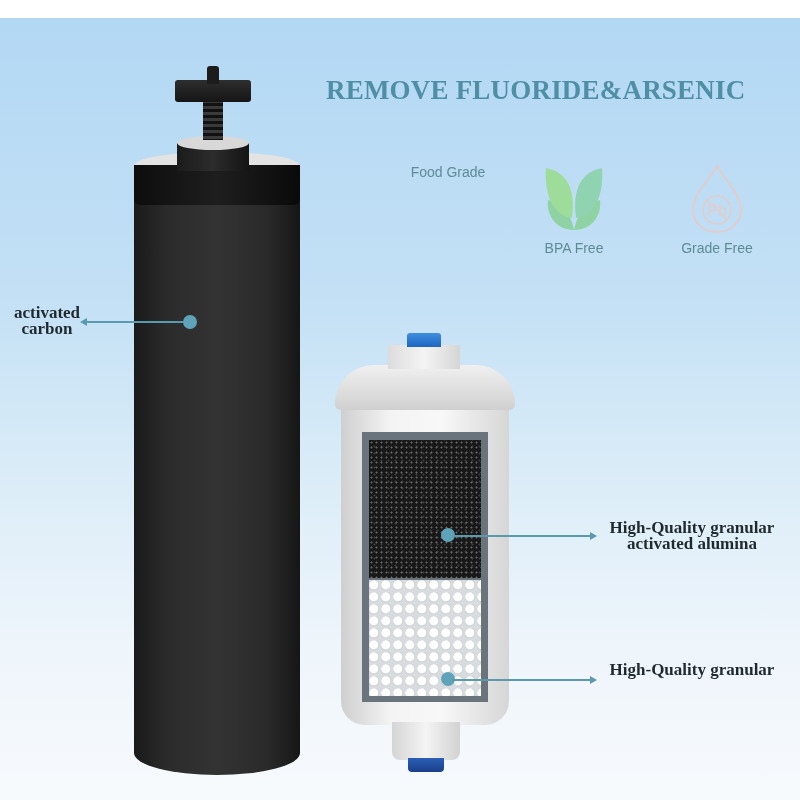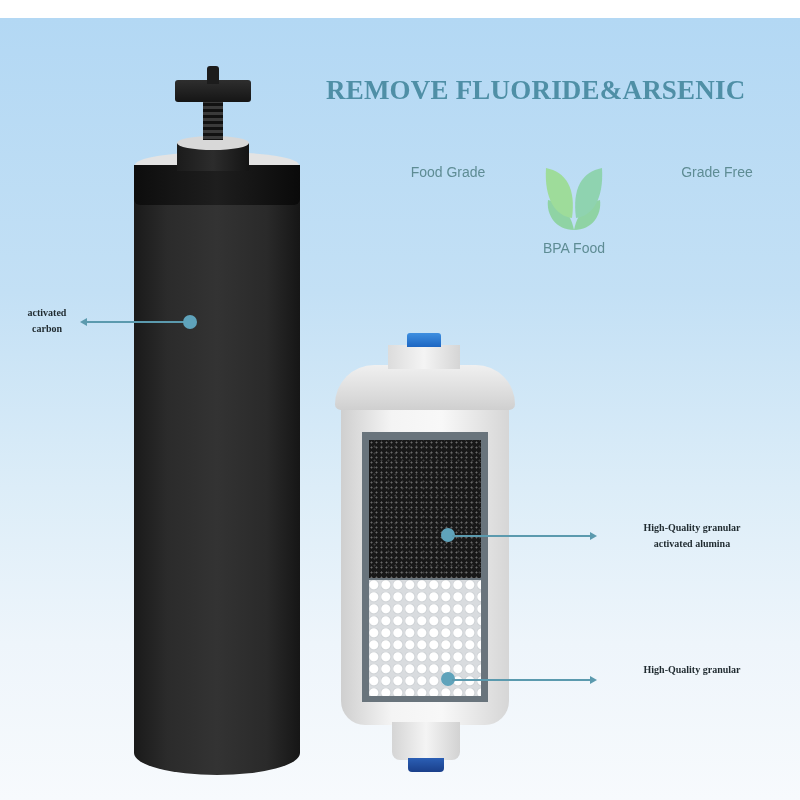--- a/index.html
+++ b/index.html
@@ -20,21 +20,21 @@
       margin-top: 19px;
     }
     .badge { position: absolute; width: 120px; text-align: center; }
     .badge .icon { width: 76px; height: 76px; margin: 0 auto; position: relative; }
     .badge .label {
       margin-top: 4px; font-family: "Liberation Sans", sans-serif;
       font-size: 14px; color: #5e8c94;
     }
     .callout {
       position: absolute; font-family: "Liberation Serif", serif; font-weight: bold;
-      font-size: 10px; line-height: 16px; color: #1f2a2f; text-align: center;
+      font-size: 17px; line-height: 16px; color: #1f2a2f; text-align: center;
     }
     .line { position: absolute; height: 2px; background: #5b9aae; }
     .dot { position: absolute; width: 14px; height: 14px; border-radius: 50%; background: #5fa3bb; }
     .arrow { position: absolute; width: 0; height: 0;
       border-top: 4px solid transparent; border-bottom: 4px solid transparent; }
     .arrow.left { border-right: 7px solid #5b9aae; }
     .arrow.right { border-left: 7px solid #5b9aae; }
 
     
     .black-filter { position: absolute; left: 0; top: 0; }
@@ -81,24 +81,32 @@
 
 <div class="badge" style="left:514px; top:160px;">
   <div class="icon">
     <svg width="76" height="76" viewBox="0 0 76 76">
       <path d="M38 70 C20 70 10 55 12 40 C22 42 34 50 38 70Z" fill="#8fd3a4"></path>
       <path d="M38 70 C56 70 66 55 64 40 C54 42 42 50 38 70Z" fill="#8fd3a4"></path>
       <path d="M36 58 C20 56 8 40 10 8 C30 12 40 28 36 58Z" fill="#9edc9a"></path>
       <path d="M40 58 C56 56 68 40 66 8 C46 12 36 28 40 58Z" fill="#8fd3b0"></path>
     </svg>
   </div>
-  <div class="label">BPA Food</div>
+  <div class="label">BPA Free</div>
 </div>
 
 <div class="badge" style="left:657px; top:160px;">
+  <div class="icon">
+    <svg width="76" height="76" viewBox="0 0 76 76">
+      <path d="M38 6 C30 20 14 34 14 50 C14 63 25 72 38 72 C51 72 62 63 62 50 C62 34 46 20 38 6Z" fill="none" stroke="#e0cdcc" stroke-width="2"></path>
+      <circle cx="38" cy="50" r="14" fill="none" stroke="#e0cdcc" stroke-width="1.5"></circle>
+      <text x="38" y="56" text-anchor="middle" font-family="Liberation Sans, sans-serif" font-size="16" fill="#e0cdcc">Pb</text>
+      <line x1="28" y1="40" x2="48" y2="60" stroke="#e0cdcc" stroke-width="1.5"></line>
+    </svg>
+  </div>
   <div class="label">Grade Free</div>
 </div>
 
 <div class="black-filter">
   <div class="bf-body"></div>
   <div class="bf-shoulder"></div>
   <div class="bf-collar"></div>
   <div class="bf-neck"></div>
   <div class="bf-cap-top"></div>
   <div class="bf-thread"></div>

